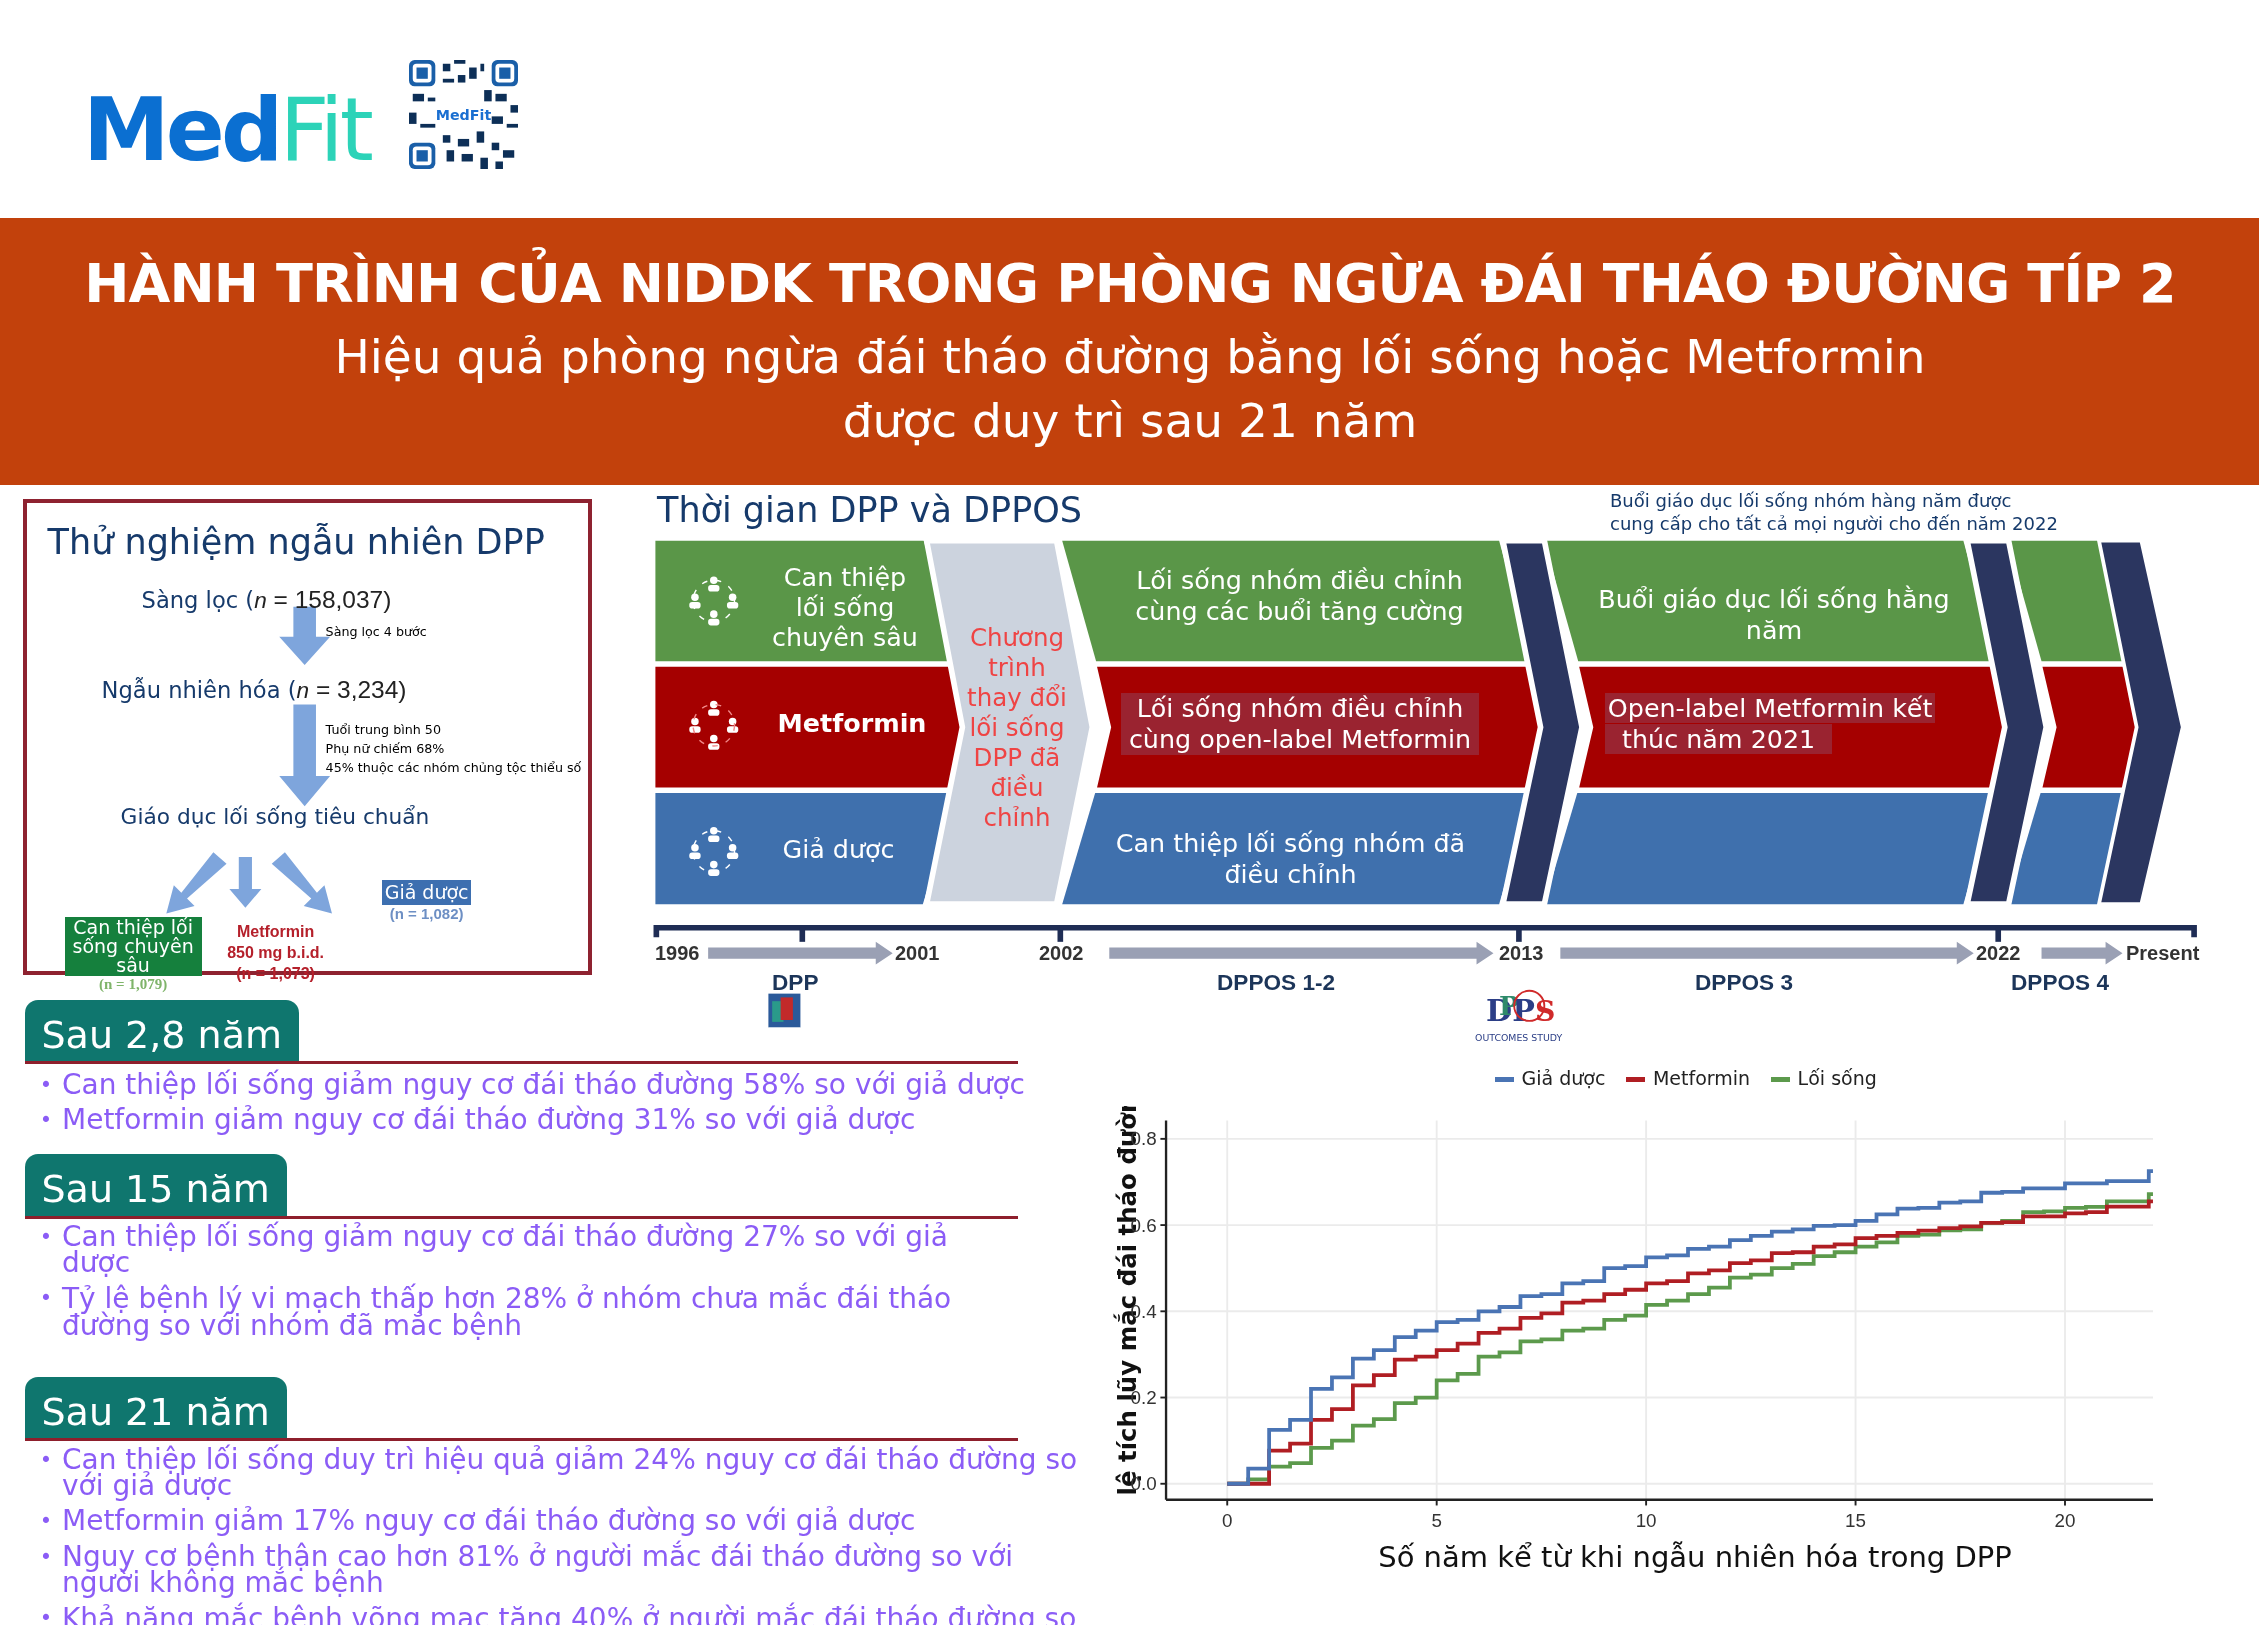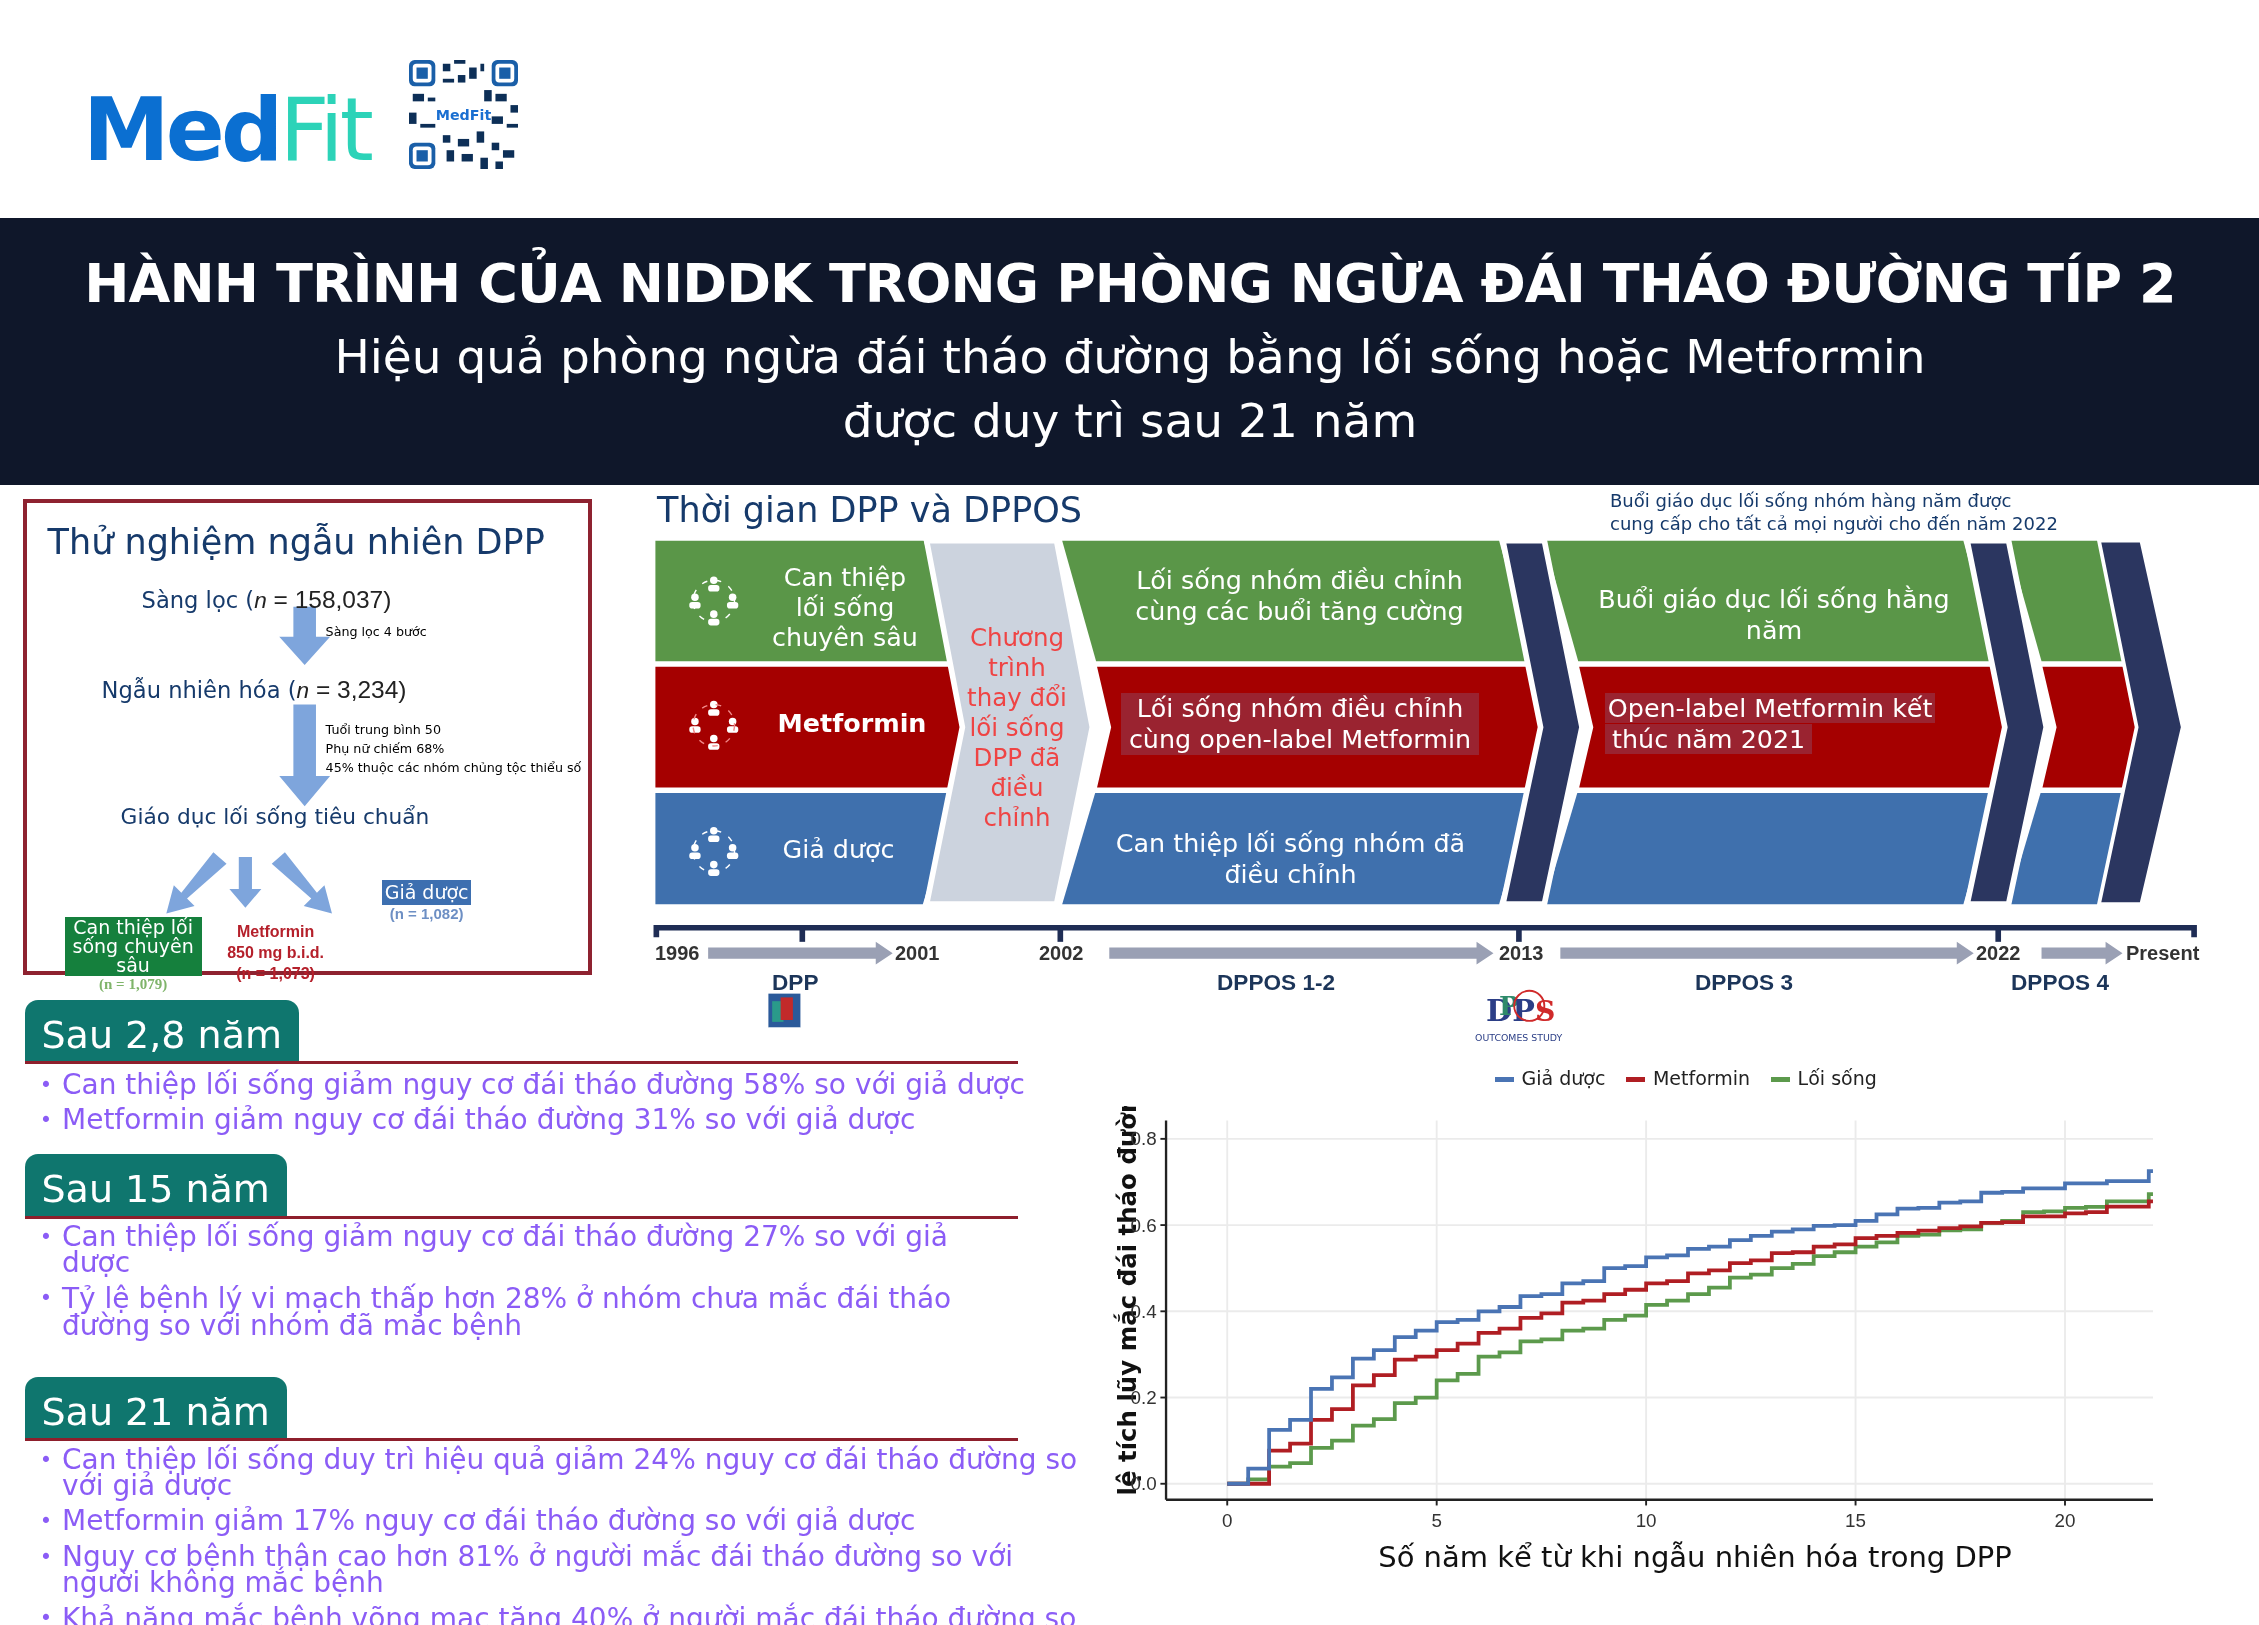--- a/index.html
+++ b/index.html
@@ -4,21 +4,21 @@
 <style>
   html, body { margin:0; padding:0; background:#ffffff; }
   body { width:2260px; height:1625px; position:relative; overflow:hidden;
          font-family:"DejaVu Sans", "Liberation Sans", sans-serif; color:#111; }
   .abs { position:absolute; }
   
   #logo { left:83px; top:87px; font-family:"DejaVu Sans", sans-serif; font-weight:bold; font-size:87px; letter-spacing:-3.8px; line-height:1; }
   #logo .med { color:#0b6fd1; }
   #logo .fit { color:#2cd3b8; font-weight:normal; }
   #qr { left:409px; top:60px; width:109px; height:109px; }
-  #banner { left:0; top:218px; width:2260px; height:267px; background:#0f172a; color:#fff; text-align:center; }
+  #banner { left:0; top:218px; width:2260px; height:267px; background:#c2410c; color:#fff; text-align:center; }
   #banner .t1 { position:absolute; left:0; right:0; top:34px; font-size:54px; font-weight:bold; letter-spacing:-0.9px; }
   #banner .t2 { position:absolute; left:0; right:0; top:111px; font-size:47px; }
   #banner .t3 { position:absolute; left:0; right:0; top:175px; font-size:47px; }
   
   #dppbox { left:22.6px; top:499px; width:569px; height:476px; border:4.7px solid #8e2230; box-sizing:border-box; background:#fff; }
   #dppbox .title { position:absolute; left:21px; top:19px; font-size:35px; color:#163a6b; font-weight:500; }
   .flow-txt { position:absolute; color:#163a6b; white-space:nowrap; }
   .small-note { position:absolute; font-size:12.7px; color:#000; white-space:nowrap; line-height:19px; }
   
   .sec-tab { position:absolute; left:24.5px; background:#0f766e; color:#fff; border-radius:13px 13px 0 0; font-size:38px; padding:0 17px; height:64px; line-height:70px; }
@@ -273,21 +273,21 @@
   <div>Lối sống nhóm điều chỉnh</div>
     <div>cùng open-label Metformin</div>
 </div>
 <div class="band-txt" style="left:1102px;top:828px;width:377px">
   <div>Can thiệp lối sống nhóm đã</div>
     <div>điều chỉnh</div>
 </div>
 
 <div class="band-txt" style="left:1567px;top:584px;width:414px">Buổi giáo dục lối sống hằng năm</div>
 <div class="band-txt" style="left:1605px;top:693px;width:339px;text-align:left">
-  <span style="background:#9a2330;padding:0 2.8px">Open-label Metformin kết</span><br><span style="background:#9a2330;padding:0 7px">thúc năm 2021</span>
+  <span style="background:#9a2330;padding:0 2.8px">Open-label Metformin kết</span><br><span style="background:#9a2330;padding:0 17px">thúc năm 2021</span>
 </div>
 
 <div class="year" style="left:655px;top:942px">1996</div>
 <div class="year" style="left:895px;top:942px">2001</div>
 <div class="year" style="left:1039px;top:942px">2002</div>
 <div class="year" style="left:1499px;top:942px">2013</div>
 <div class="year" style="left:1976px;top:942px">2022</div>
 <div class="year" style="left:2126px;top:942px">Present</div>
 
 <div class="phase" style="left:772px;top:970px">DPP</div>

